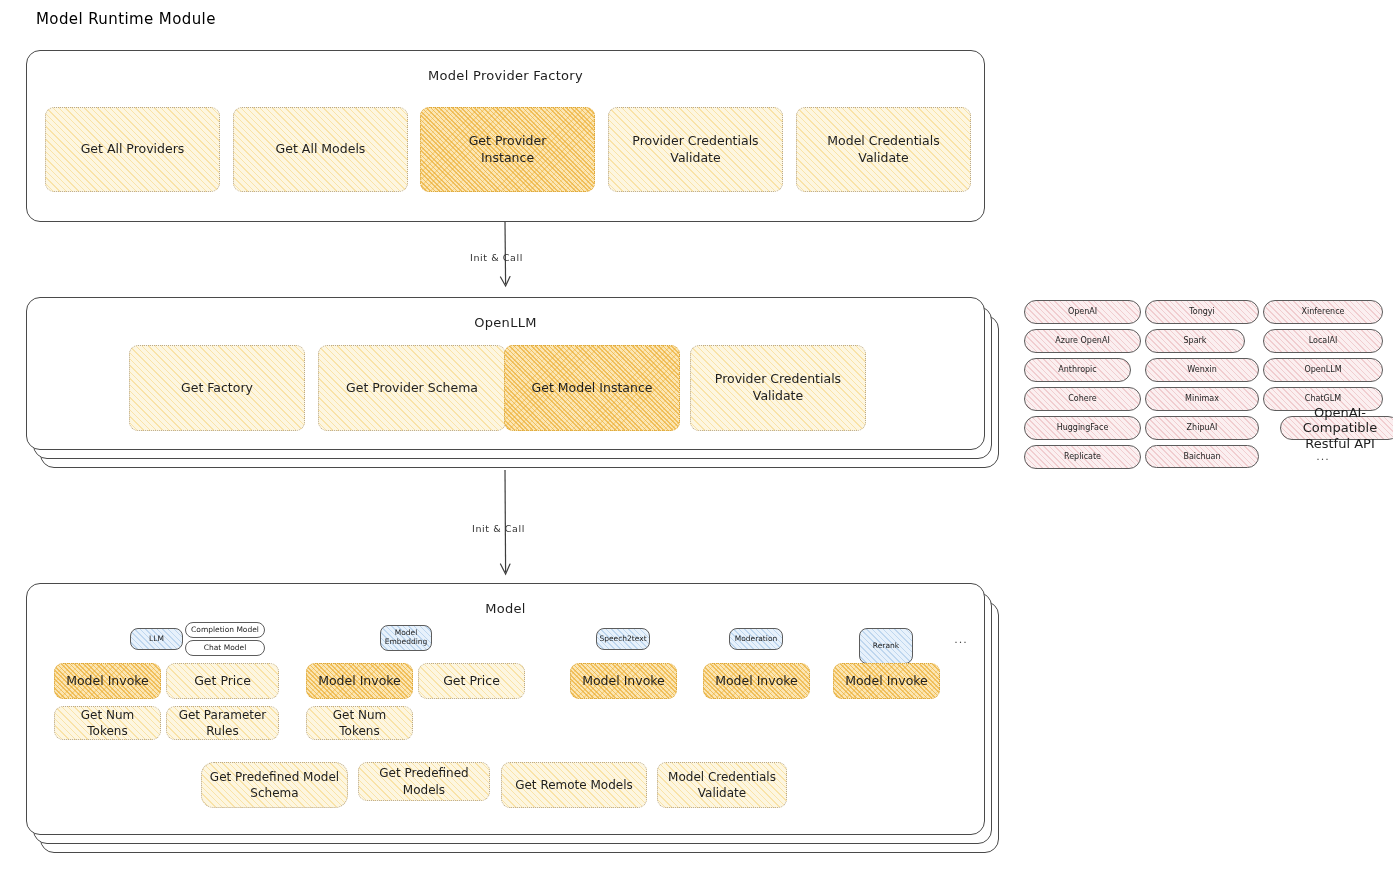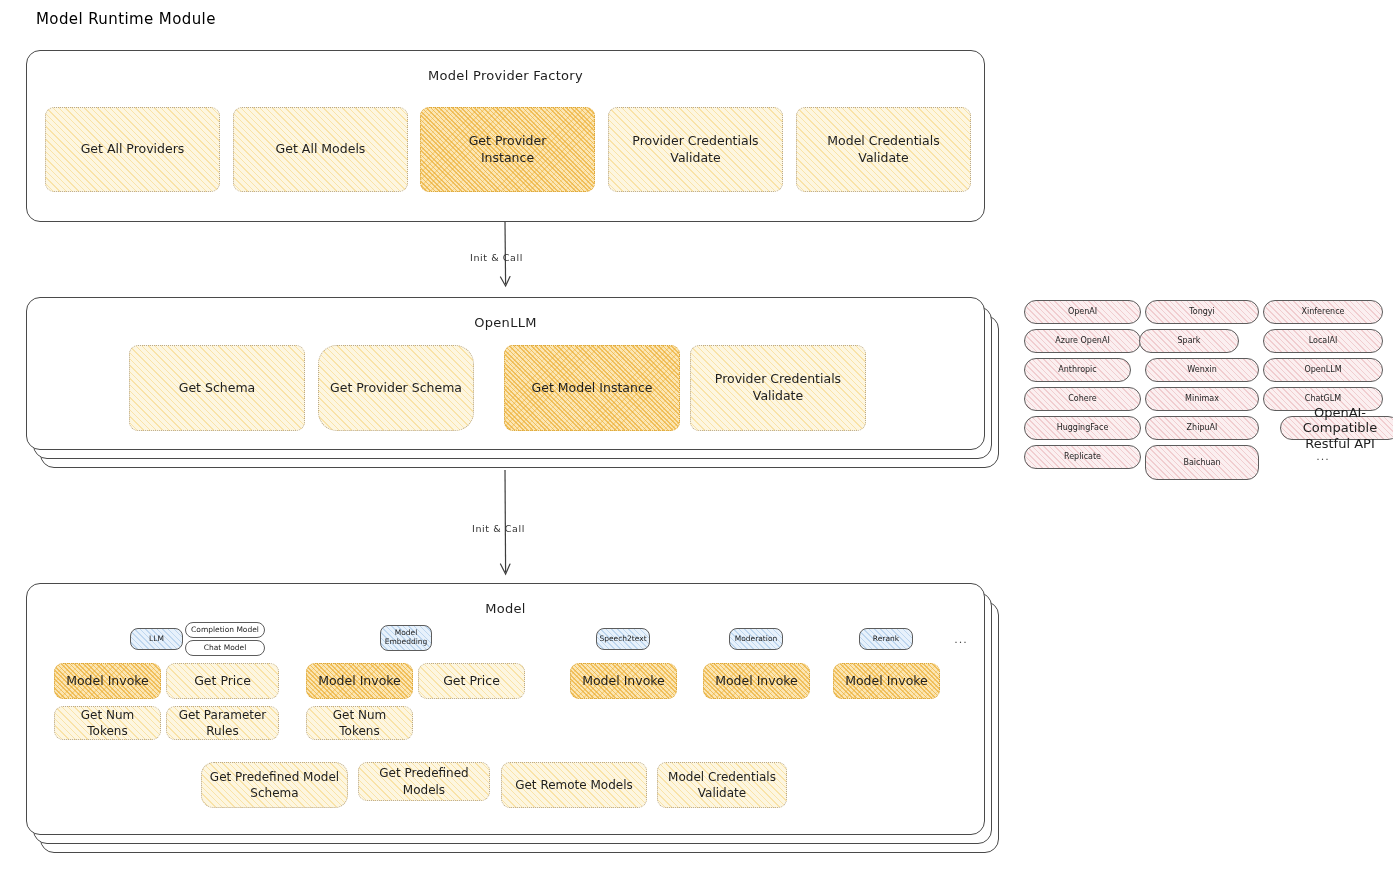--- a/index.html
+++ b/index.html
@@ -130,46 +130,46 @@
 </div>
 <div class="arrow-label" style="left:470px;top:252px;">Init &amp; Call</div>
 
 <div class="card-stack" style="left:26px;top:297px;width:959px;height:153px;">
   <div class="sheet s3"></div>
   <div class="sheet s2"></div>
   <div class="sheet s1"></div>
   <div class="inner">
     <div class="container-title">OpenLLM</div>
 
-    <div class="node" style="left:103px;top:48px;width:176px;height:86px;">Get Schema</div>
-
-    <div class="node" style="left:292px;top:48px;width:156px;height:86px;border-radius:19px;">Get Provider Schema</div>
+    <div class="node" style="left:103px;top:48px;width:176px;height:86px;">Get Factory</div>
+
+    <div class="node" style="left:292px;top:48px;width:188px;height:86px;">Get Provider Schema</div>
 
     <div class="node hot" style="left:478px;top:48px;width:176px;height:86px;">Get Model Instance</div>
 
     <div class="node" style="left:664px;top:48px;width:176px;height:86px;white-space:pre-line;">Provider Credentials
 Validate</div>
   </div>
 </div>
 
 <div style="position:absolute;left:1024px;top:300px;width:360px;height:175px;">
 
   <div class="chip" style="left:0px;top:0px;width:117px;height:24px;">OpenAI</div>
   <div class="chip" style="left:0px;top:29px;width:117px;height:24px;">Azure OpenAI</div>
   <div class="chip" style="left:0px;top:58px;width:107px;height:24px;">Anthropic</div>
   <div class="chip" style="left:0px;top:87px;width:117px;height:24px;">Cohere</div>
   <div class="chip" style="left:0px;top:116px;width:117px;height:24px;">HuggingFace</div>
   <div class="chip" style="left:0px;top:145px;width:117px;height:24px;">Replicate</div>
 
   <div class="chip" style="left:121px;top:0px;width:114px;height:24px;">Tongyi</div>
-  <div class="chip" style="left:115px;top:29px;width:100px;height:24px;">Spark</div>
+  <div class="chip" style="left:121px;top:29px;width:100px;height:24px;">Spark</div>
   <div class="chip" style="left:121px;top:58px;width:114px;height:24px;">Wenxin</div>
   <div class="chip" style="left:121px;top:87px;width:114px;height:24px;">Minimax</div>
   <div class="chip" style="left:121px;top:116px;width:114px;height:24px;">ZhipuAI</div>
-  <div class="chip" style="left:121px;top:145px;width:114px;height:35px;">Baichuan</div>
+  <div class="chip" style="left:121px;top:145px;width:114px;height:23px;">Baichuan</div>
 
   <div class="chip" style="left:239px;top:0px;width:120px;height:24px;">Xinference</div>
   <div class="chip" style="left:239px;top:29px;width:120px;height:24px;">LocalAI</div>
   <div class="chip" style="left:239px;top:58px;width:120px;height:24px;">OpenLLM</div>
   <div class="chip" style="left:239px;top:87px;width:120px;height:24px;">ChatGLM</div>
   <div class="chip" style="left:256px;top:116px;width:120px;height:24px;font-size:13px;">OpenAI-Compatible Restful API</div>
   <div class="ellipsis-chip" style="left:239px;top:145px;width:120px;height:22px;">...</div>
 </div>
 
 <div class="arrow-wrap" style="left:486px;top:470px;width:40px;height:112px;">
@@ -203,21 +203,21 @@
     <div class="node hot" style="left:280px;top:80px;width:107px;height:36px;">Model Invoke</div>
     <div class="node" style="left:392px;top:80px;width:107px;height:36px;">Get Price</div>
     <div class="node" style="left:280px;top:123px;width:107px;height:34px;font-size:12px;">Get Num Tokens</div>
 
     <div class="badge" style="left:570px;top:45px;width:54px;height:22px;">Speech2text</div>
     <div class="node hot" style="left:544px;top:80px;width:107px;height:36px;">Model Invoke</div>
 
     <div class="badge" style="left:703px;top:45px;width:54px;height:22px;">Moderation</div>
     <div class="node hot" style="left:677px;top:80px;width:107px;height:36px;">Model Invoke</div>
 
-    <div class="badge" style="left:833px;top:45px;width:54px;height:22px;">Rerank</div>
+    <div class="badge" style="left:833px;top:45px;width:54px;height:36px;">Rerank</div>
     <div class="node hot" style="left:807px;top:80px;width:107px;height:36px;">Model Invoke</div>
 
     <div class="ellipsis-chip" style="left:922px;top:46px;width:26px;height:20px;">...</div>
 
     <div class="node" style="left:175px;top:179px;width:147px;height:46px;white-space:pre-line;font-size:12px;border-radius:13px;">Get Predefined Model
 Schema</div>
     <div class="node" style="left:332px;top:179px;width:132px;height:39px;white-space:pre-line;font-size:12px;">Get Predefined
 Models</div>
     <div class="node" style="left:475px;top:179px;width:146px;height:46px;font-size:12px;">Get Remote Models</div>
     <div class="node" style="left:631px;top:179px;width:130px;height:46px;white-space:pre-line;font-size:12px;">Model Credentials

